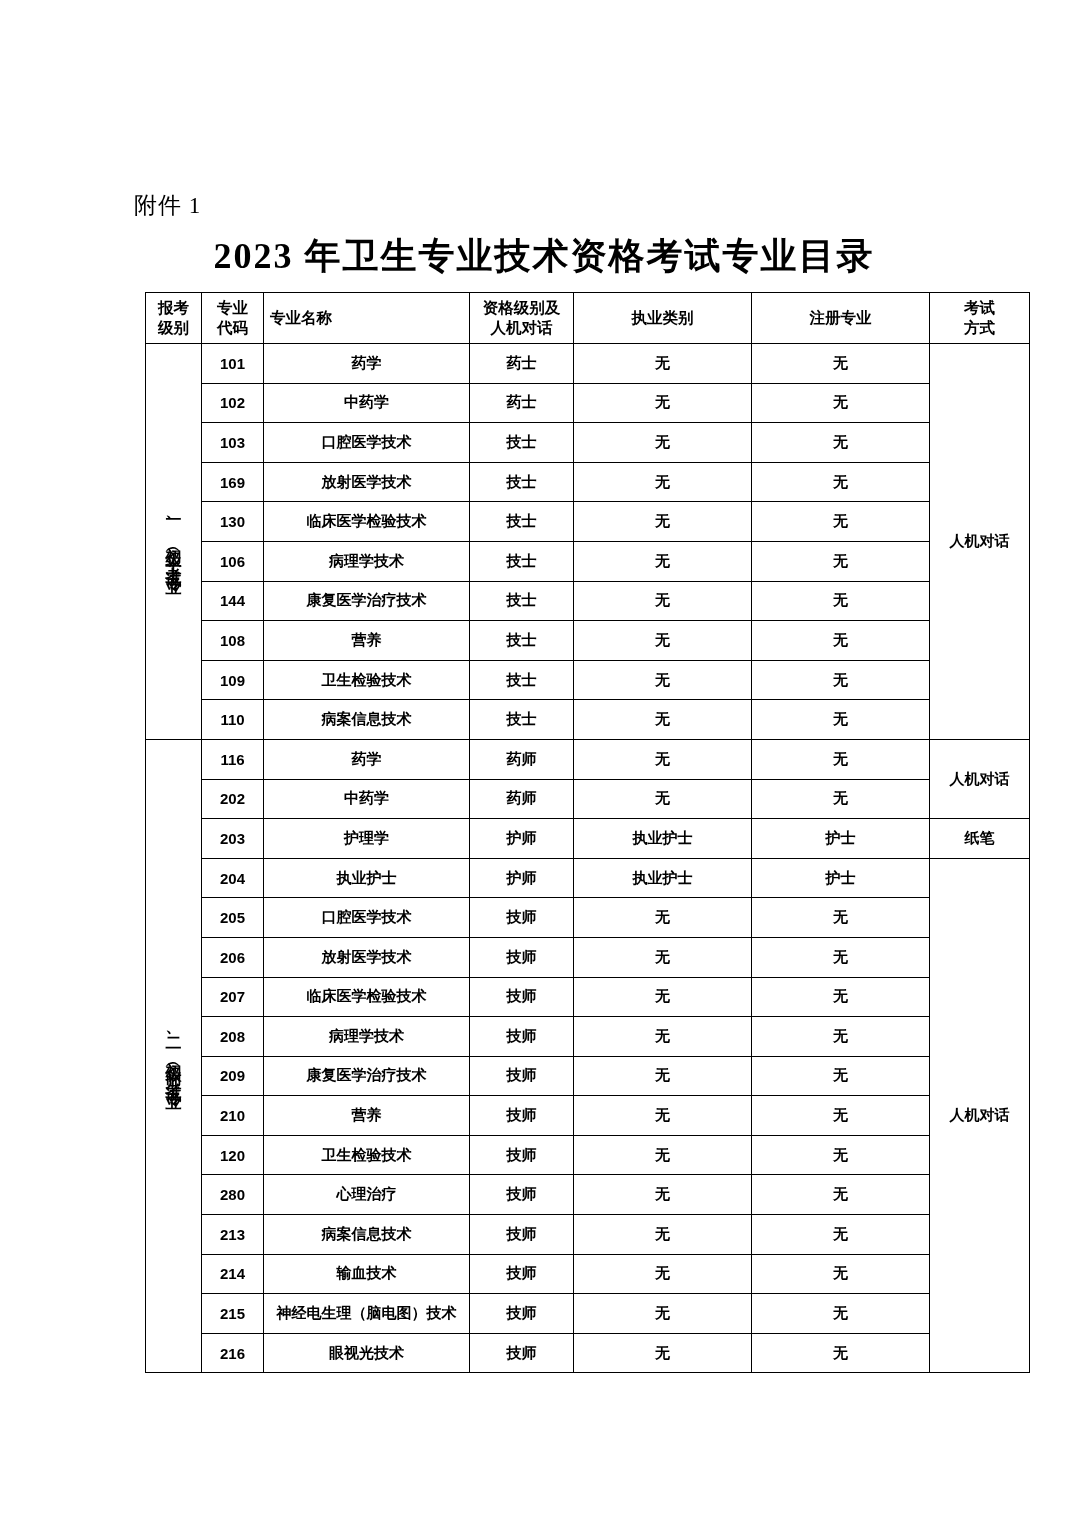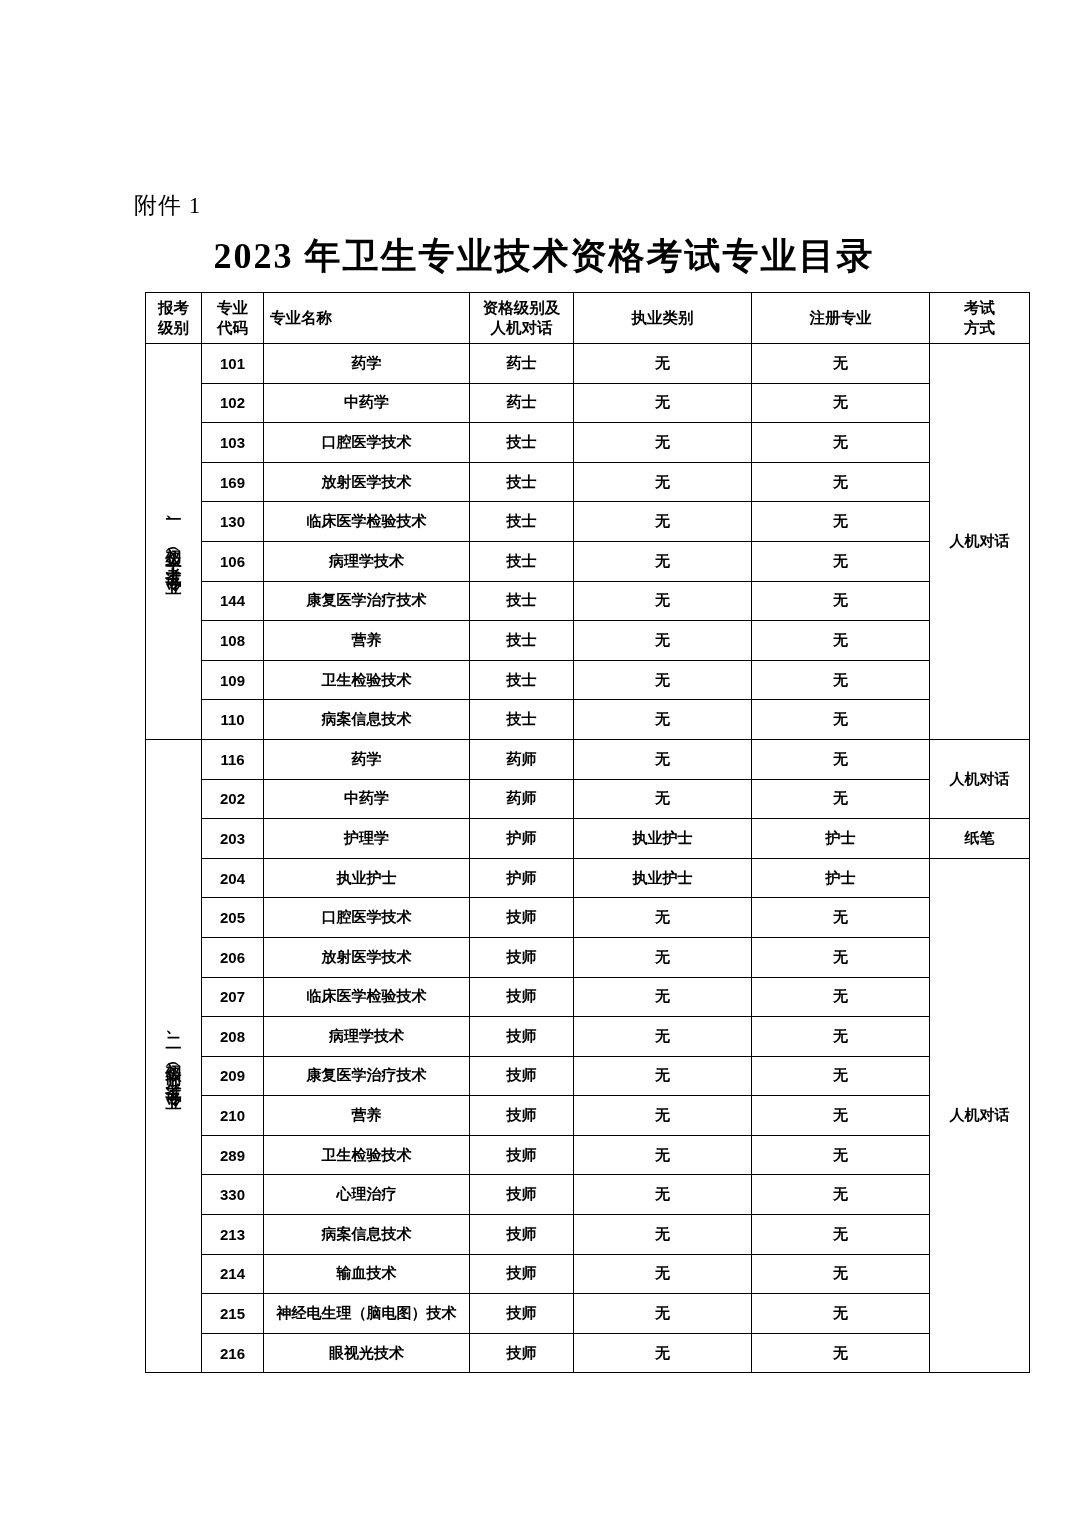--- a/index.html
+++ b/index.html
@@ -284,28 +284,28 @@
             <td>无</td>
           </tr>
           <tr>
             <td>210</td>
             <td class="name-cell">营养</td>
             <td>技师</td>
             <td>无</td>
             <td>无</td>
           </tr>
           <tr>
-            <td>289</td>
+            <td>120</td>
             <td class="name-cell">卫生检验技术</td>
             <td>技师</td>
             <td>无</td>
             <td>无</td>
           </tr>
           <tr>
-            <td>330</td>
+            <td>280</td>
             <td class="name-cell">心理治疗</td>
             <td>技师</td>
             <td>无</td>
             <td>无</td>
           </tr>
           <tr>
             <td>213</td>
             <td class="name-cell">病案信息技术</td>
             <td>技师</td>
             <td>无</td>

